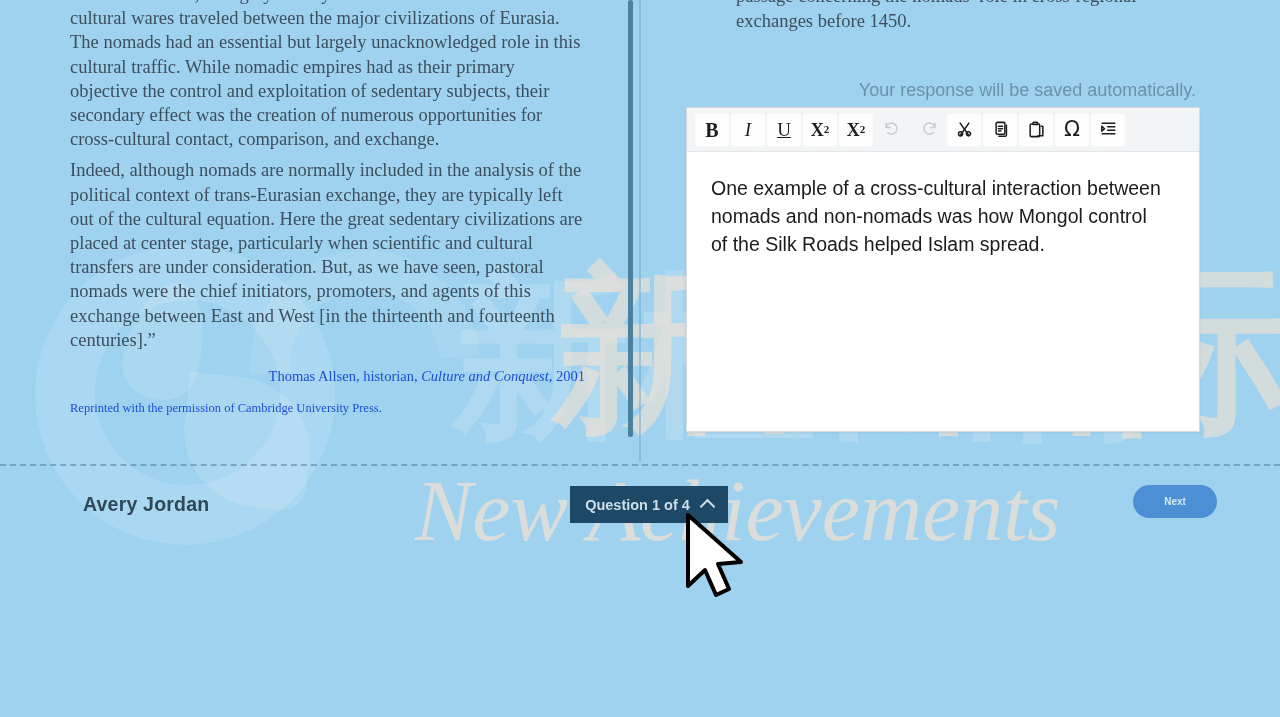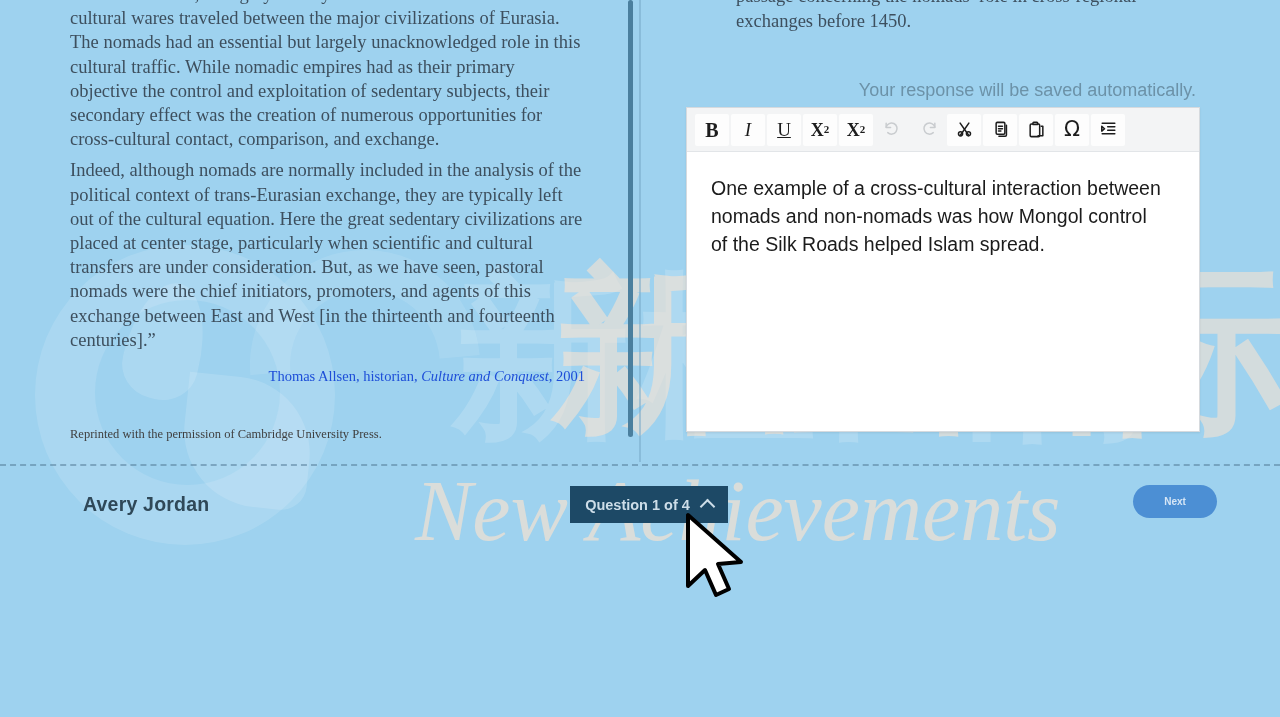--- a/index.html
+++ b/index.html
@@ -144,24 +144,24 @@
   .attribution {
     margin-top: 12px;
     text-align: right;
     font-family: "Liberation Serif", serif;
     font-size: 14.5px;
     color: #1d4ed8;
   }
   .attribution em { font-style: italic; }
 
   .reprint {
-    margin-top: 34px;
+    margin-top: 8px;
     font-family: "Liberation Serif", serif;
     font-size: 12.5px;
-    color: #404040;
+    color: #1d4ed8;
   }
 
   
   #pane-scrollbar {
     position: absolute;
     left: 628px;
     top: 0px;
     width: 5px;
     height: 437px;
     background: #4a7f9e;

